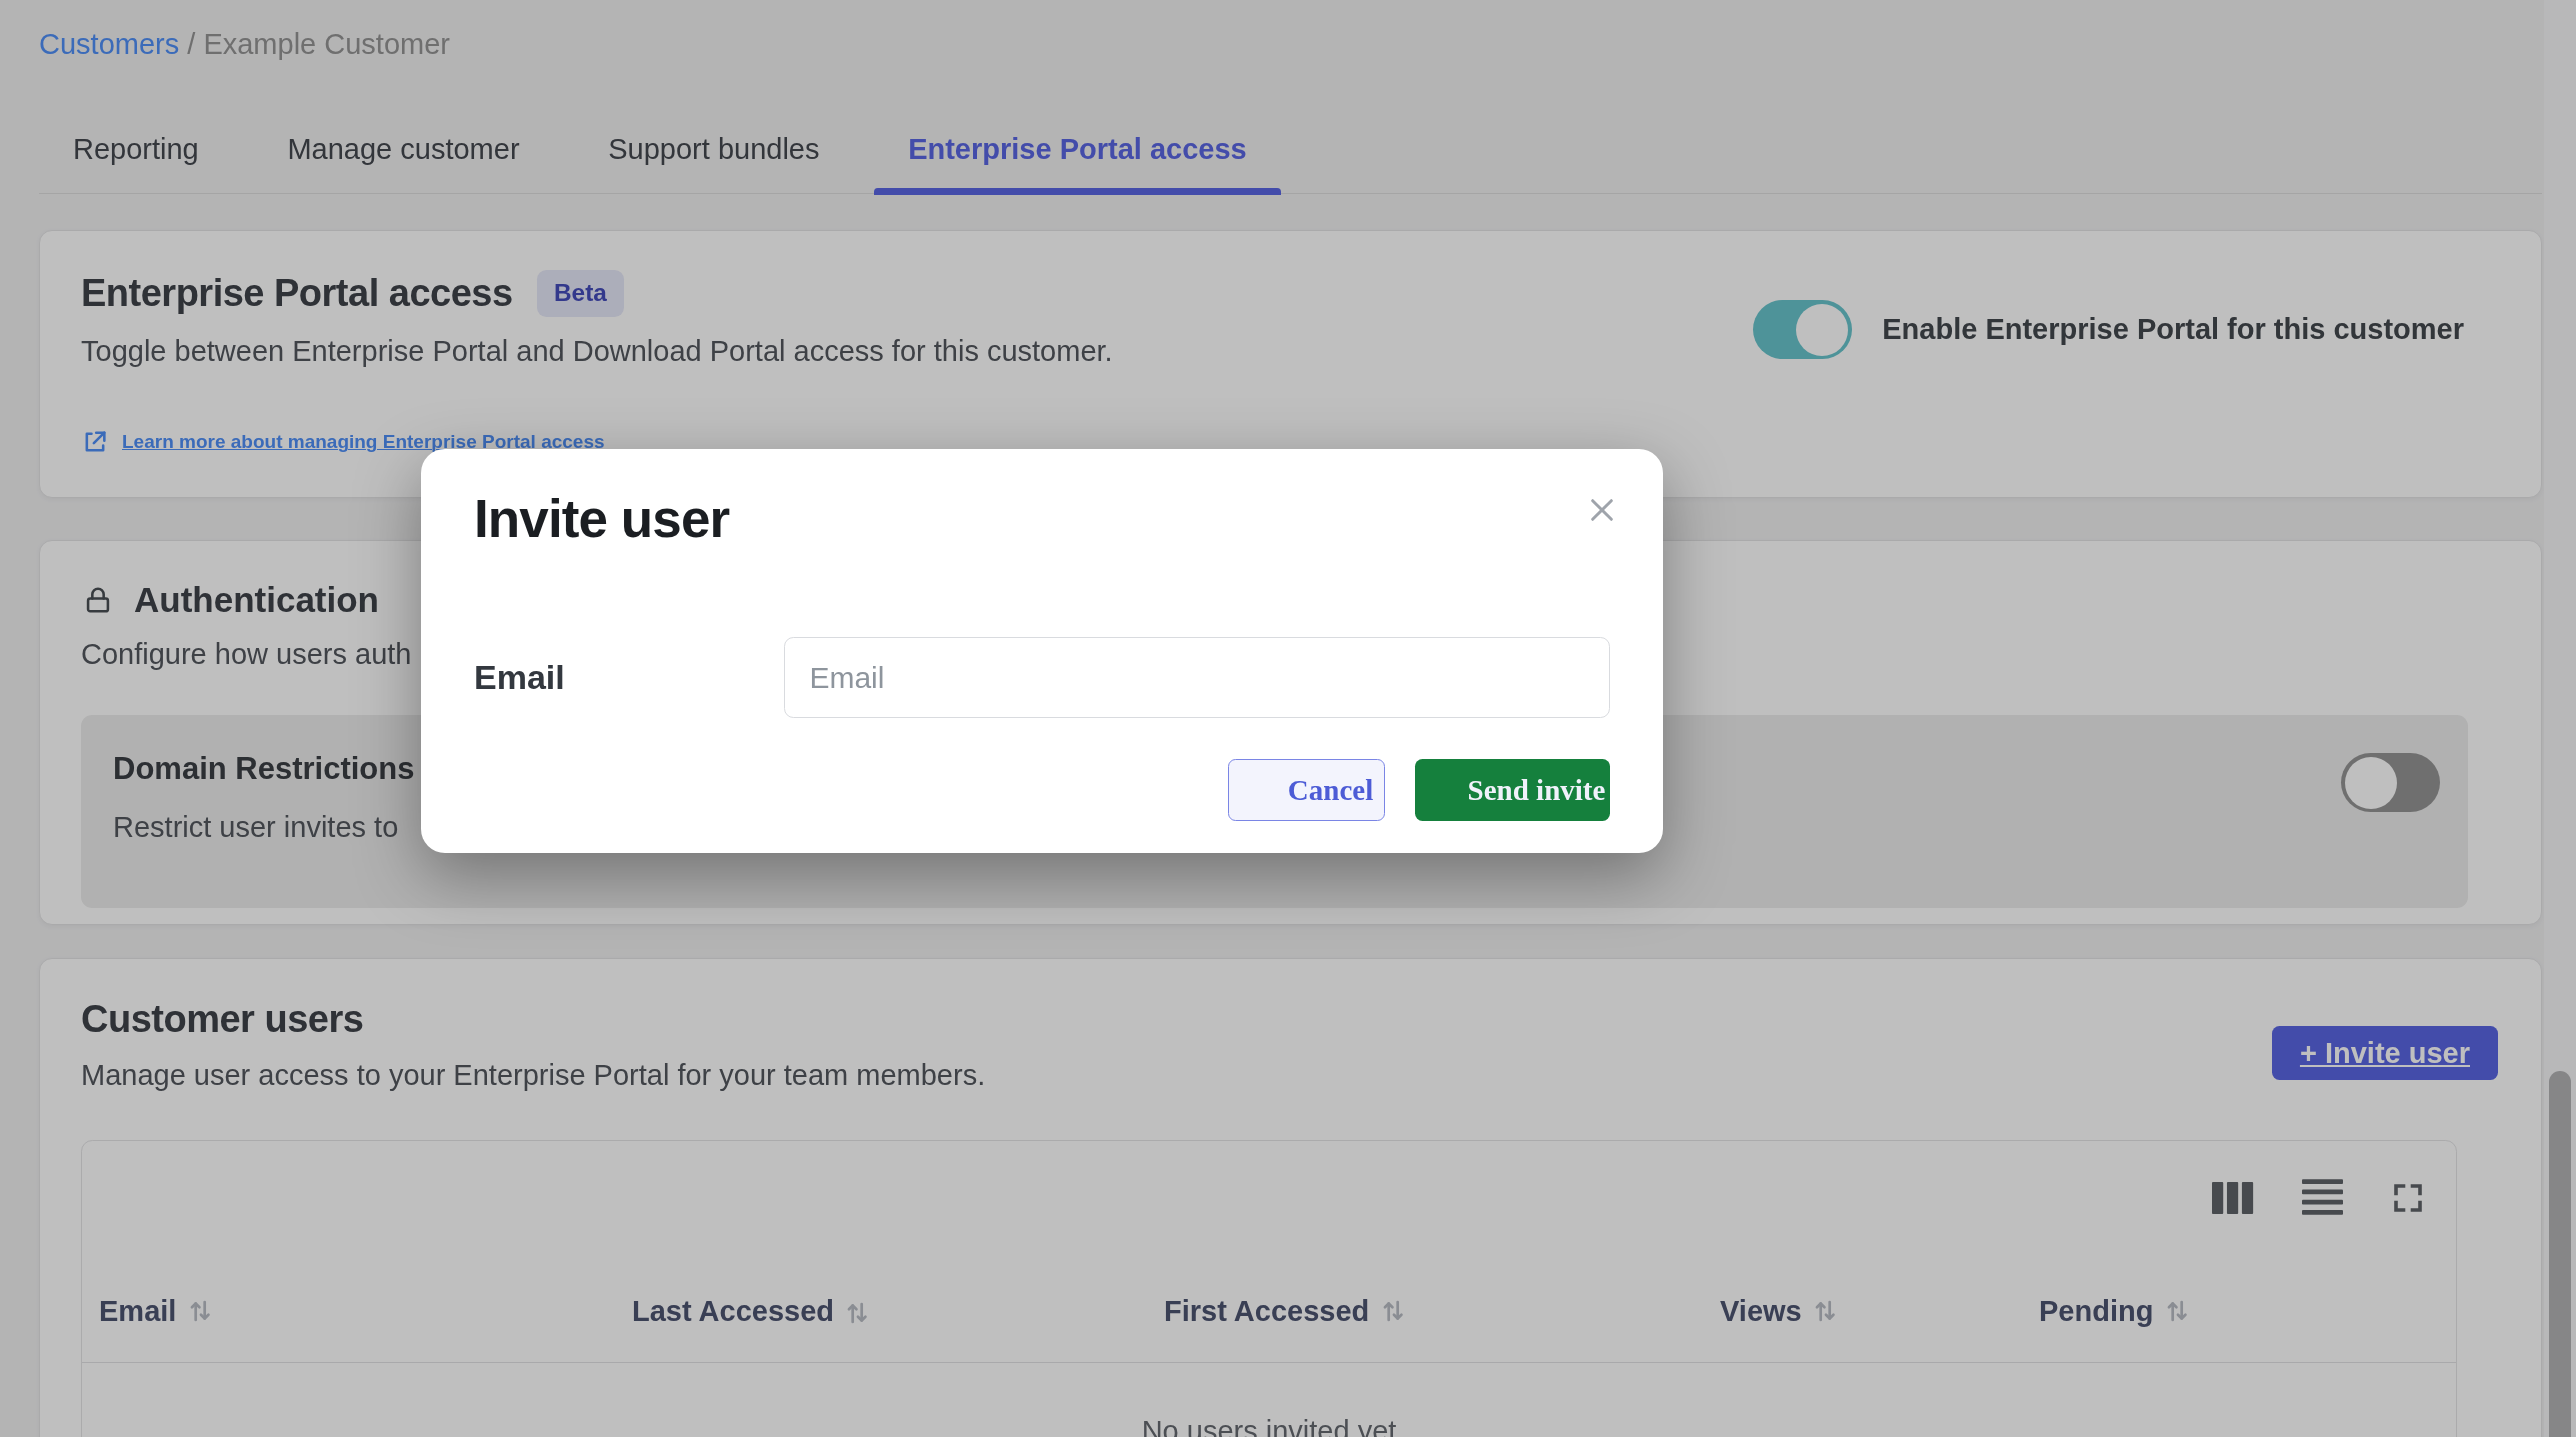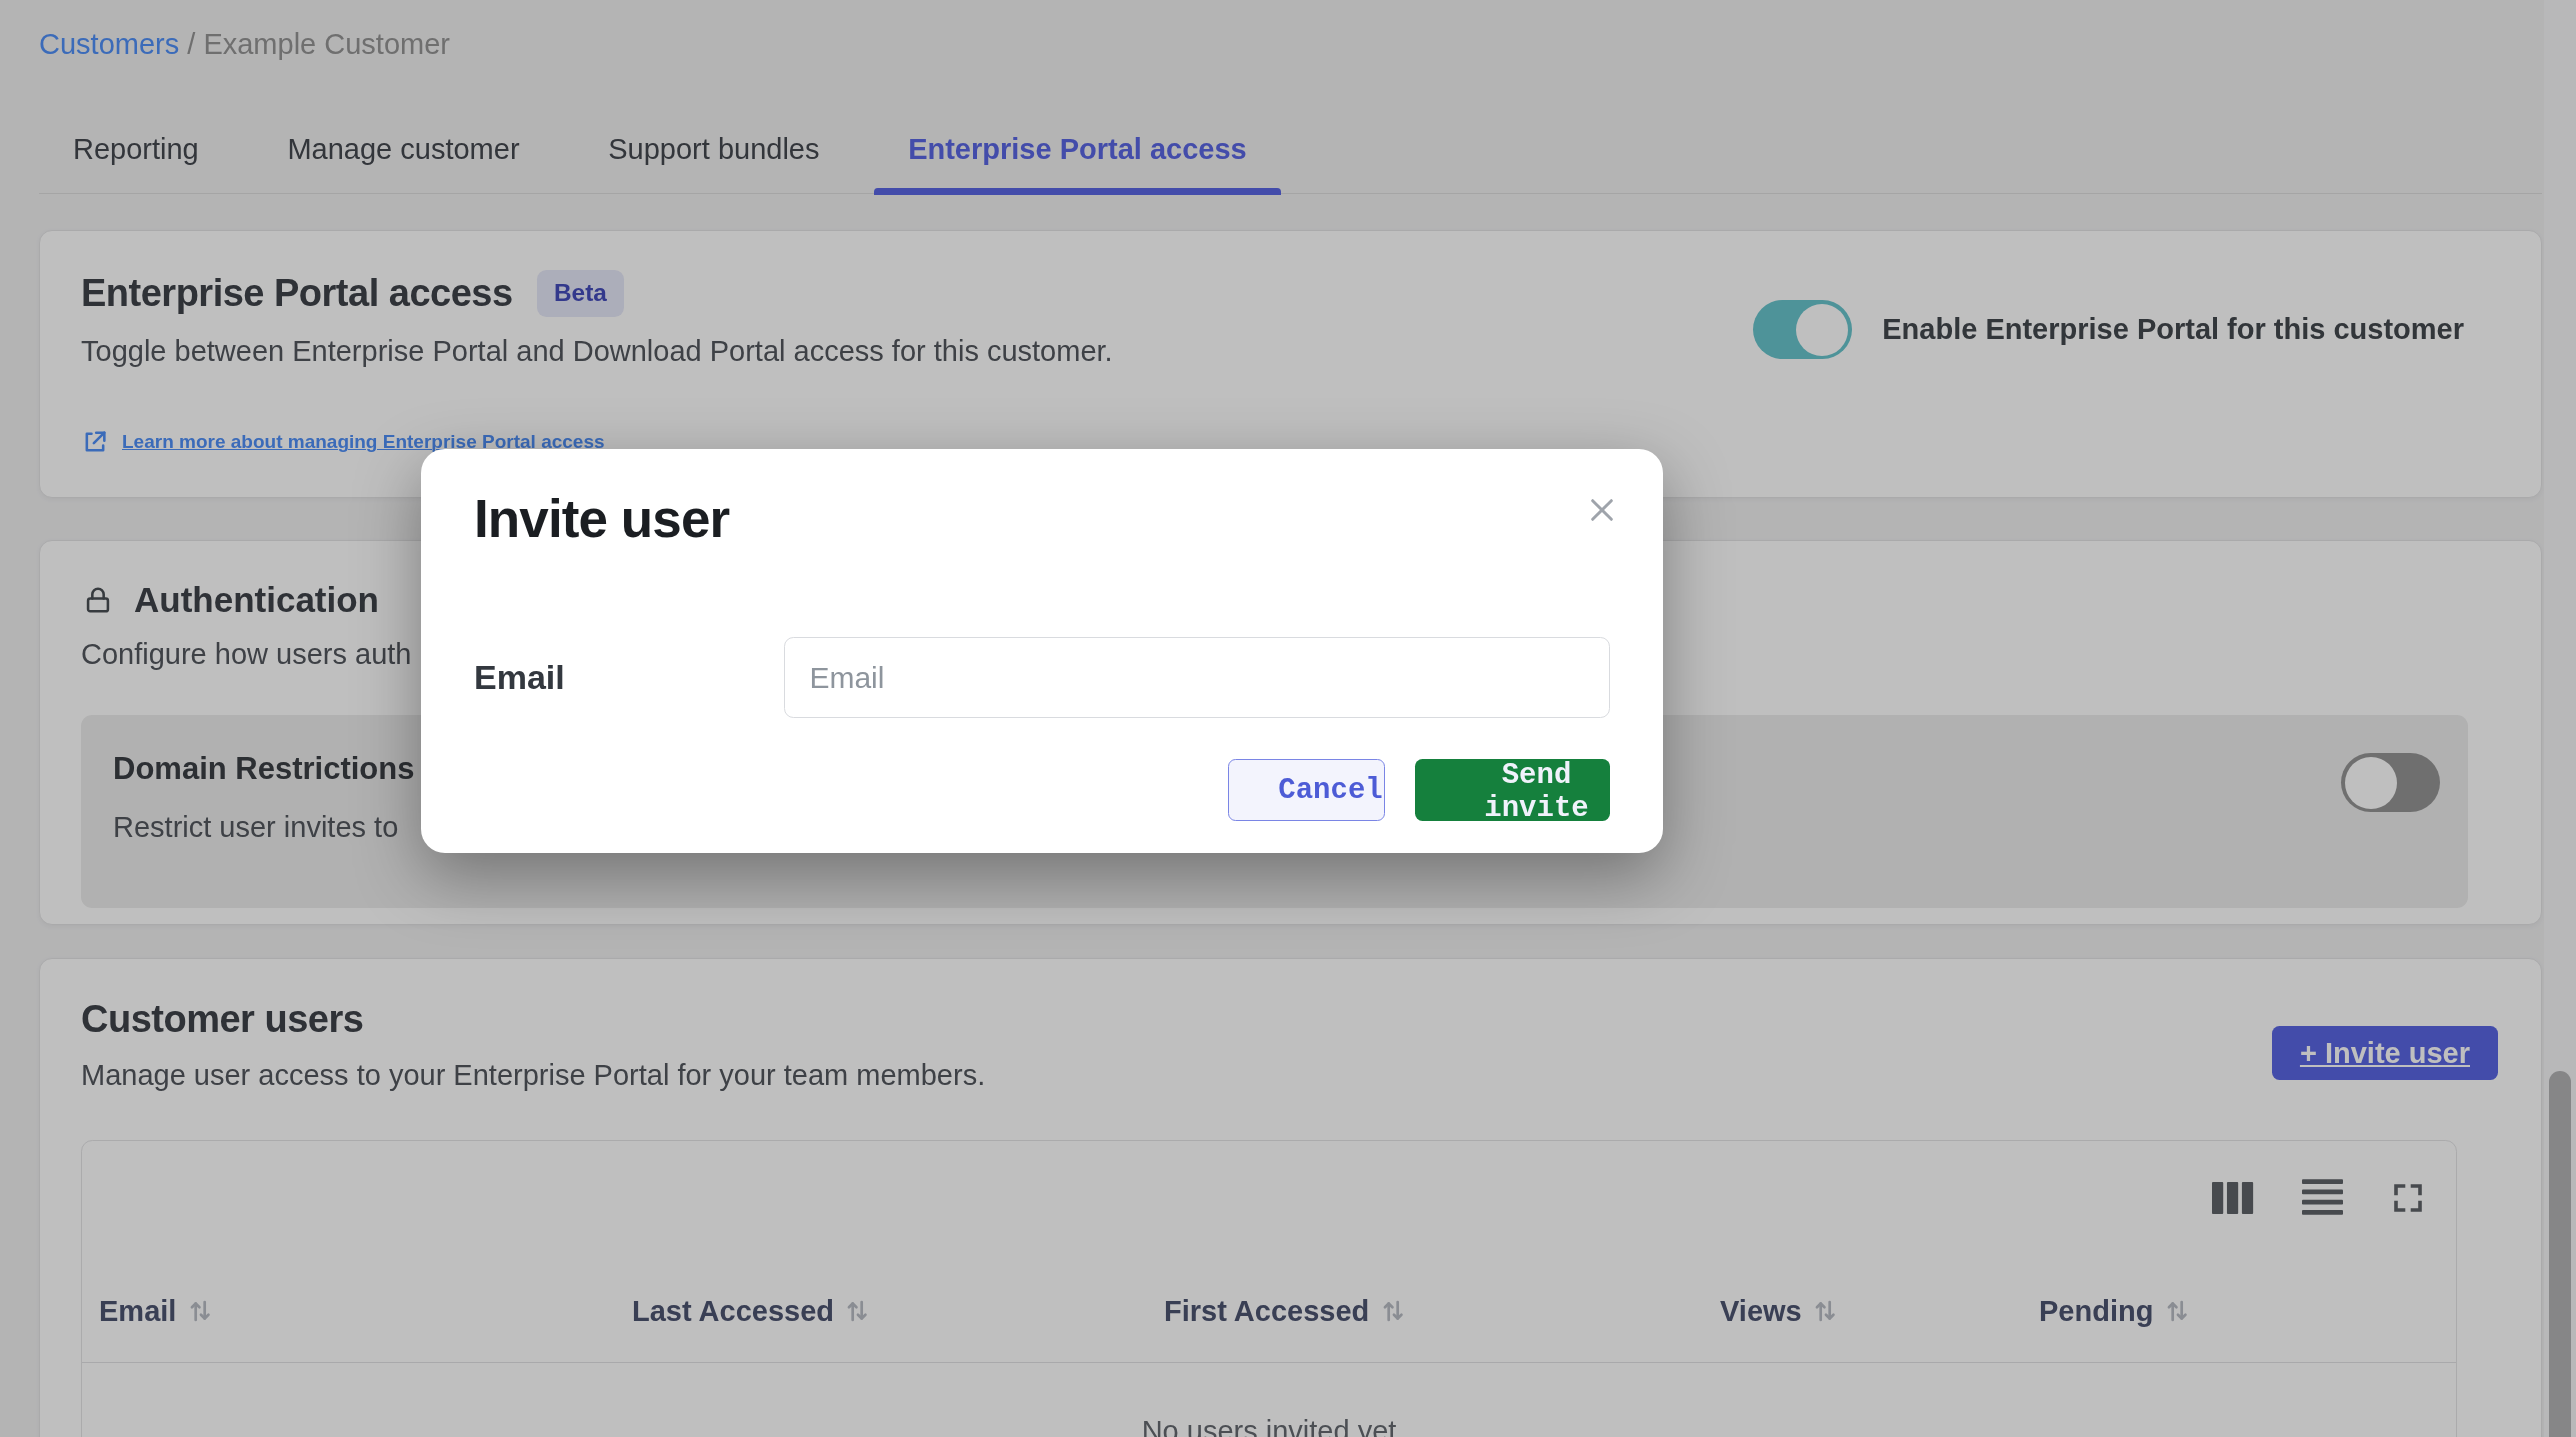--- a/index.html
+++ b/index.html
@@ -86,21 +86,21 @@
     position:absolute; top:38px; right:30px; display:flex; align-items:center; gap:47px;
   }
   .tool-icon { cursor:pointer; display:flex; }
   .thead {
     position:absolute; left:0; right:0; top:119px; height:103px;
     display:flex; align-items:center; border-bottom:1.9px solid #e2e2e4;
     padding-left:17px;
   }
   .th { display:flex; align-items:center; gap:11.3px; font-size:29px; font-weight:700; color:#4d5471; cursor:pointer; }
   .th:nth-child(1){ width:533px; }
-  .th:nth-child(2){ width:532px; }
+  .th:nth-child(2){ width:532px;align-items:flex-end; }
   .th:nth-child(3){ width:556px; }
   .th:nth-child(4){ width:319px; }
   .empty-state { position:absolute; left:0; right:0; top:274px; text-align:center; font-size:29px; color:#666a70; }
 
   
   .scrollbar-track { position:absolute; right:0; top:0; width:32px; height:1437px; background:#f6f6f7; }
   .scrollbar-thumb { position:absolute; right:4.7px; top:1071px; width:22.5px; height:395px; background:#b3b3b5; border-radius:11.3px; }
 
   
   .dim-overlay { position:absolute; inset:0; background:rgba(0,0,0,0.25); z-index:10; }
@@ -114,21 +114,21 @@
   .modal-row { position:absolute; left:53px; right:53px; top:188px; display:flex; align-items:center; }
   .modal-label { width:310px; font-size:34px; font-weight:700; color:#33383f; }
   .modal-input {
     flex:1; height:81px; border:1.9px solid #d9dbdf; border-radius:9.4px;
     font-size:30px; color:#33383f; padding:0 24.4px;
     font-family:"Liberation Sans", sans-serif; outline:none; background:#fff;
   }
   .modal-input::placeholder { color:#8e959d; }
   .modal-footer { position:absolute; right:53px; top:310px; display:flex; gap:30px; }
   .btn { height:62px; border-radius:7.5px; font-size:29px; font-weight:700; cursor:pointer;
-         font-family:Liberation Mono, monospace;padding-left:48px; }
+         font-family:Liberation Serif, serif;padding-left:48px; }
   .btn-cancel { width:157px; background:#f3f4fd; border:1.9px solid #7a85e5; color:#4d5cd6; }
   .btn-send   { width:195px; background:#15803d; border:none; color:#f0f2fb; cursor:default; }
 
   svg { display:block; }
 </style>
 </head>
 <body>
 
 <div class="breadcrumb">
   <a>Customers</a>

